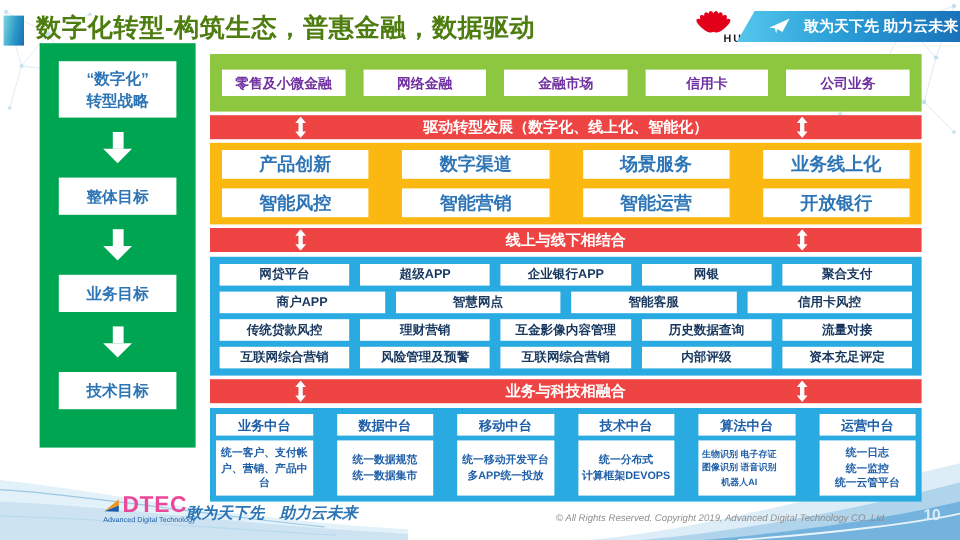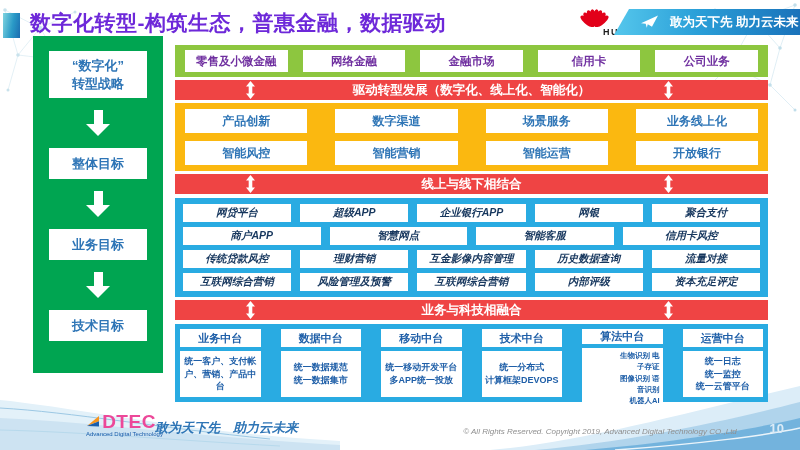--- a/index.html
+++ b/index.html
@@ -8,21 +8,21 @@
            font-family:"Liberation Sans", sans-serif; }
 
   
   .deco { position:absolute; pointer-events:none; }
   .wave { position:absolute; bottom:0; pointer-events:none; }
 
   
   .title-tab { position:absolute; left:3px; top:13px; width:17px; height:25px;
     background:linear-gradient(100deg,#7fd4e0 0%,#2a9ac7 55%,#1b6cb0 100%); }
   .page-title { position:absolute; left:30px; top:9px; font-size:21px; font-weight:800;
-    color:#6d28d9; letter-spacing:.5px; white-space:nowrap; }
+    color:#4d7c0f; letter-spacing:.5px; white-space:nowrap; }
   .huawei { position:absolute; left:571px; top:3px; width:46px; text-align:center; }
   .hw-petals { position:relative; width:46px; height:23px; }
   .hw-petal { position:absolute; bottom:0; left:50%; width:7px; height:17px; margin-left:-3.5px;
     background:#e2001a; border-radius:50% 50% 46% 46% / 62% 62% 38% 38%;
     transform-origin:50% 100%; }
   .hw-label { font-size:9px; font-weight:bold; color:#1c1c1c; letter-spacing:1.5px; margin-top:1px;margin-left:32px; }
   .ribbon { position:absolute; left:614px; top:9px; width:186px; height:26px;
     background:linear-gradient(90deg,#55c7ec 0%,#2a9fd8 45%,#1a72ba 100%);
     clip-path:polygon(15px 0,100% 0,100% 100%,0 100%);
     display:flex; align-items:center; padding-left:27px; gap:12px; }
@@ -36,51 +36,51 @@
     white-space:pre-line; line-height:1.35; }
   .sb-box.first { height:47px; margin-top:15px; }
   .sb-box.rest  { height:31px; }
   .down-arrow { margin:12px 0; display:flex; flex-direction:column; align-items:center; }
   .down-arrow .stem { width:9px; height:14px; background:#fff; }
   .down-arrow .head { width:0; height:0; border-left:12px solid transparent;
     border-right:12px solid transparent; border-top:12px solid #fff; }
 
   
   .main { position:absolute; left:175px; top:45px; width:593px; }
-  .green-row { height:32px; background:#8DC63F; display:flex; align-items:center;
+  .green-row { height:48px; background:#8DC63F; display:flex; align-items:center;
     gap:15px; padding:0 10px; }
   .g-box { flex:1; height:22px; background:#fff; color:#7030A0; font-weight:bold;
     font-size:11.5px; display:flex; align-items:center; justify-content:center; white-space:nowrap; }
 
   .gray-bar { position:relative; height:20px; background:#ef4444; margin-top:3px;
     display:flex; align-items:center; justify-content:center; }
   .gray-bar .bar-label { color:#fff; font-weight:bold; font-size:12.5px; white-space:nowrap; }
   .updown { position:absolute; top:1px; }
   .updown.l { left:12%; } .updown.r { left:82.5%; }
 
   .gold { margin-top:3px; background:#FBB810; padding:6px 10px; display:flex;
     flex-direction:column; gap:8px; }
   .gold-row { display:flex; gap:28px; }
   .y-box { flex:1; height:24px; background:#fff; color:#2e75b6; font-weight:bold;
-    font-size:12px; display:flex; align-items:center; justify-content:center; white-space:nowrap; }
+    font-size:15px; display:flex; align-items:center; justify-content:center; white-space:nowrap; }
 
   .blue-grid { margin-top:4px; background:#29ABE2; padding:6px 8px; display:flex;
     flex-direction:column; gap:5px; }
-  .b-row { display:flex; gap:9px;font-style:italic; }
+  .b-row { display:flex; gap:9px; }
   .b-box { flex:1; height:18px; background:#fff; color:#17375e; font-weight:bold;
     font-size:10.5px; display:flex; align-items:center; justify-content:center; white-space:nowrap; }
 
   .platforms { margin-top:4px; background:#29ABE2; padding:5px; display:flex; gap:20px; height:78px; }
   .p-col { flex:1; display:flex; flex-direction:column; gap:4px; }
   .p-head { height:18px; background:#fff; color:#1f5fa8; font-weight:bold; font-size:11px;
     display:flex; align-items:center; justify-content:center; white-space:nowrap; }
   .p-desc { flex:1; background:#fff; color:#1f5fa8; font-weight:bold; font-size:9px;
     line-height:1.4; display:flex; align-items:center; justify-content:center;
     text-align:center; white-space:pre-line; padding:2px 3px; }
-  .p-desc.small { font-size:7.5px; text-align:right; justify-content:flex-start; line-height:1.5;padding-left:32px; }
+  .p-desc.small { font-size:7.5px; text-align:center; justify-content:flex-start; line-height:1.5; }
 
   
   .adtec { position:absolute; left:86px; top:411px; width:70px; text-align:center; z-index:3; }
   .adtec-top { display:flex; align-items:center; justify-content:center; }
   .adtec-name { font-size:19px; font-weight:800; color:#ec4899; letter-spacing:.5px; }
   .adtec-sub { font-size:6px; color:#1a5dab; margin-top:-2px; white-space:nowrap; }
   .footer-slogan { position:absolute; left:155px; top:419px; font-size:13px; font-weight:bold;
     font-style:italic; color:#2e75b6; z-index:3; white-space:nowrap; }
   .copyright { position:absolute; left:440px; top:427px; width:320px; text-align:center;
     font-size:8px; font-style:italic; color:#8f8f8f; z-index:3; white-space:nowrap; }

